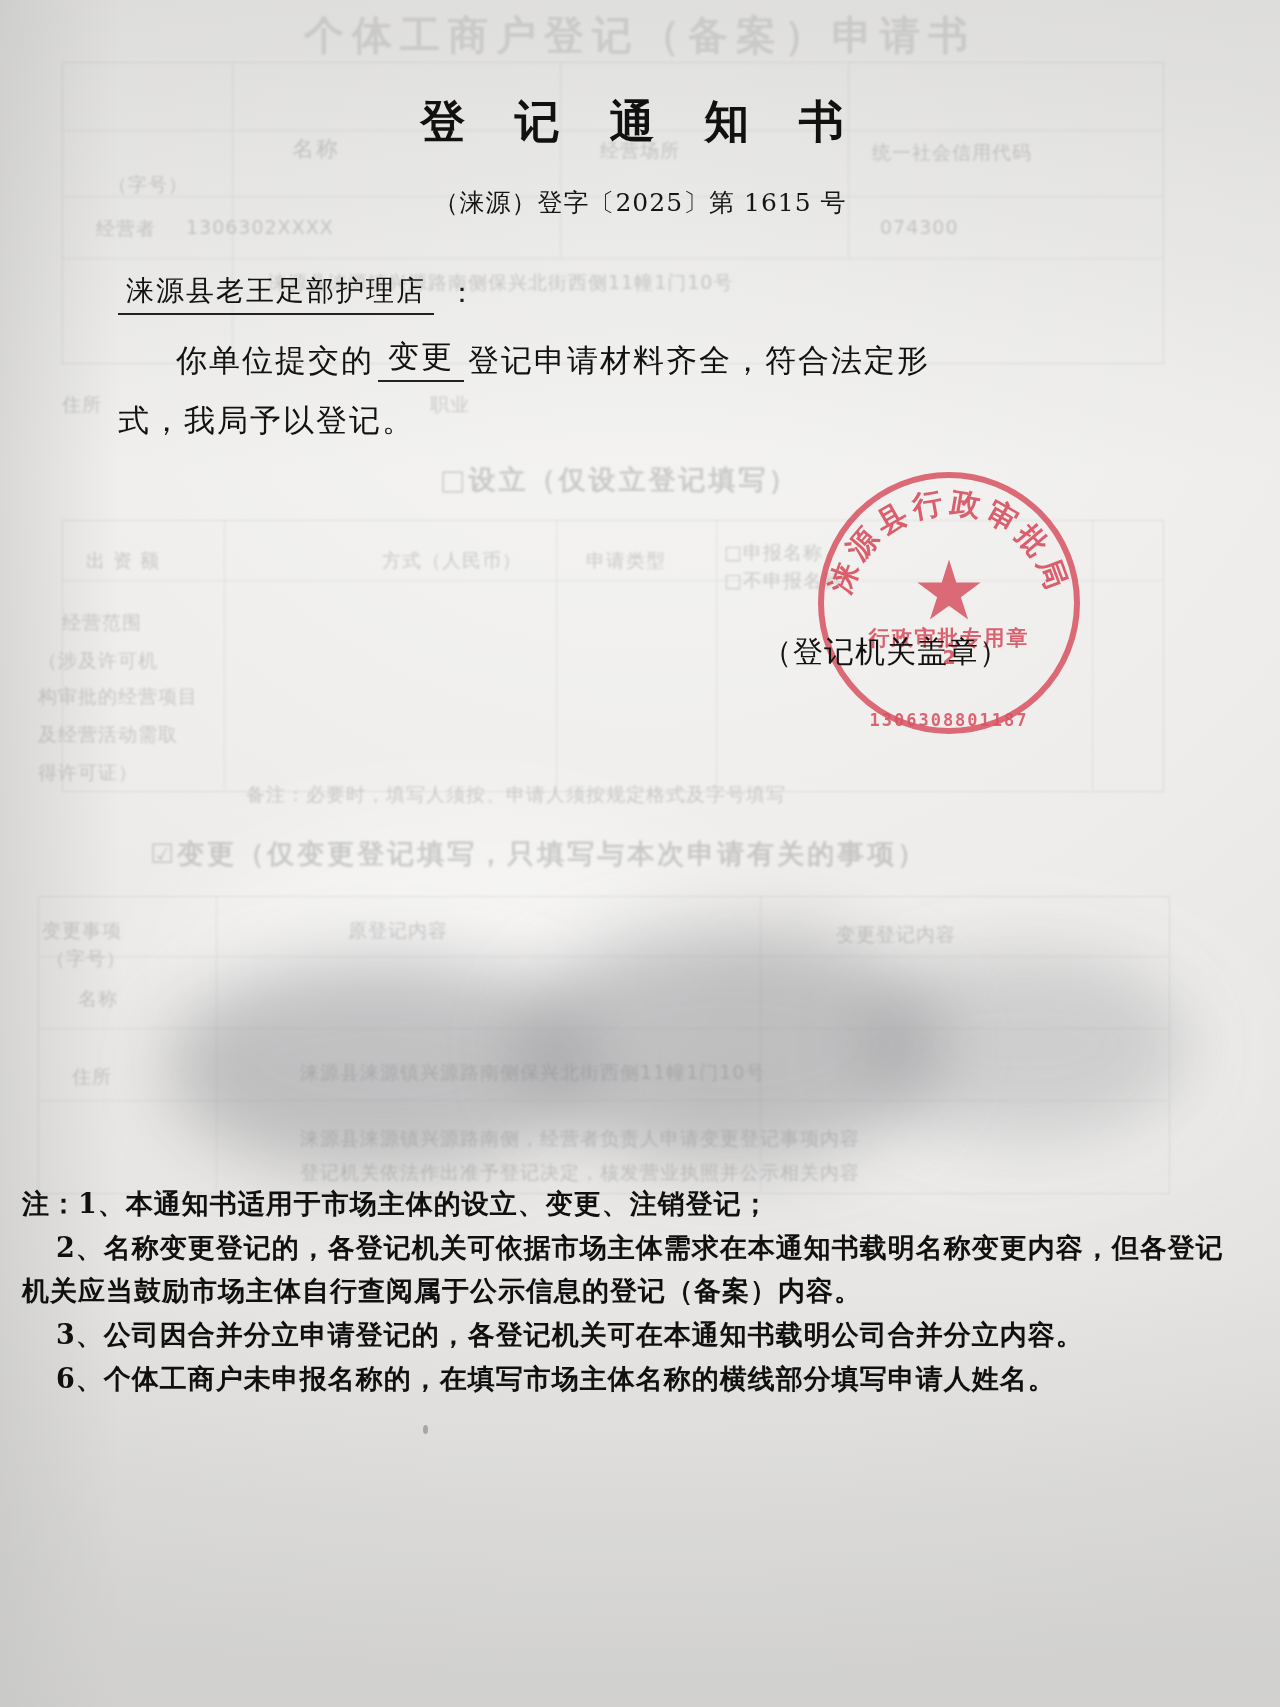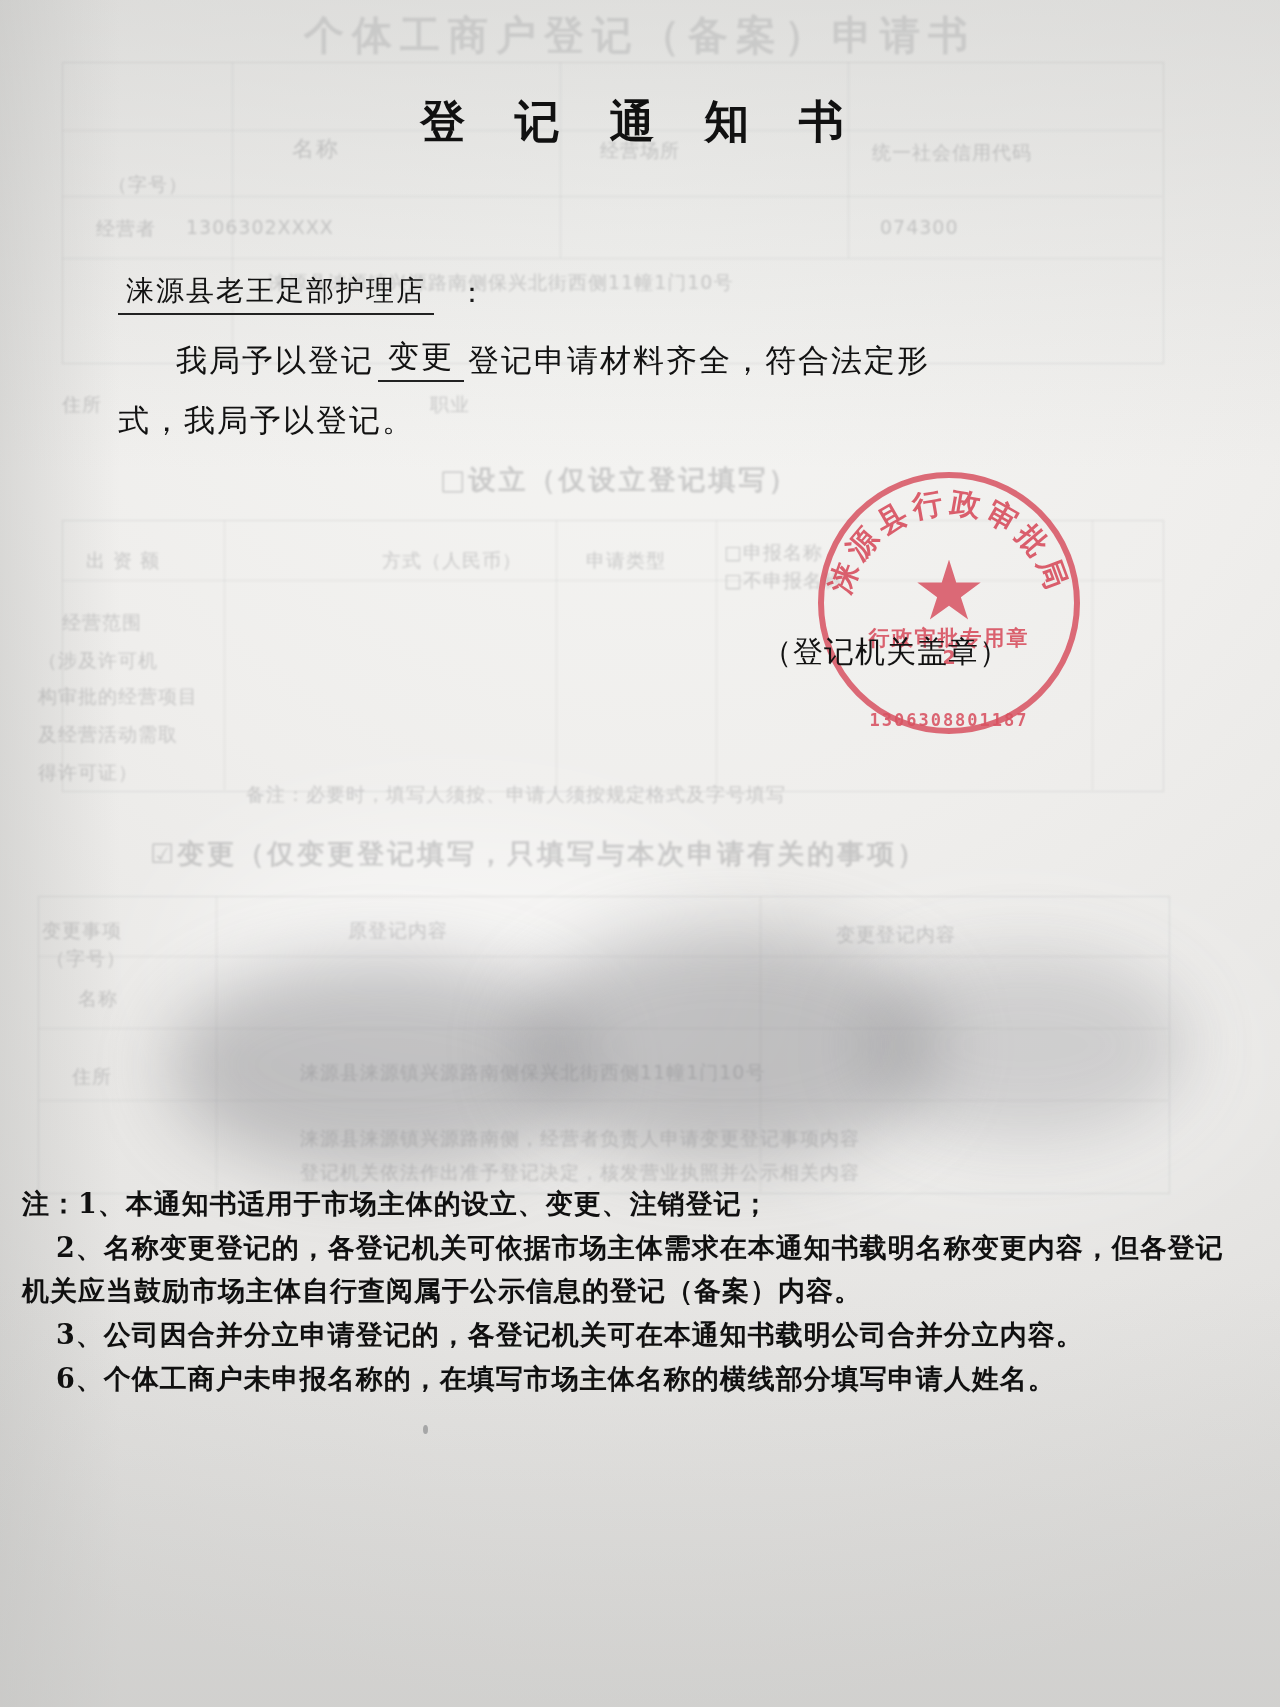--- a/index.html
+++ b/index.html
@@ -126,21 +126,21 @@
     font-size: 25px;
     letter-spacing: 1px;
     color: #151515;
   }
   .addressee-wrap {
     position: absolute;
     top: 272px;
     left: 118px;
     display: flex;
     align-items: flex-end;
-    gap: 24px;
+    gap: 14px;
   }
   .addressee {
     font-size: 28px;
     letter-spacing: 2px;
     border-bottom: 2px solid #222;
     padding: 0 8px 3px 8px;
     color: #121212;
   }
   .addressee-colon {
     font-size: 28px;
@@ -366,28 +366,29 @@
   <div class="ghost-text" style="left:300px;top:1160px;">登记机关依法作出准予登记决定，核发营业执照并公示相关内容</div>
 </div>
 
 <div class="smudge" style="left:170px;top:960px;width:420px;height:210px;"></div>
 <div class="smudge" style="left:520px;top:930px;width:420px;height:230px;"></div>
 <div class="smudge" style="left:860px;top:950px;width:330px;height:190px;opacity:0.7;"></div>
 
 <div class="content">
 
   <div class="doc-title">登 记 通 知 书</div>
+  <div class="doc-number">（涞源）登字〔2025〕第 1615 号</div>
 
   <div class="addressee-wrap">
     <span class="addressee">涞源县老王足部护理店</span>
     <span class="addressee-colon">：</span>
   </div>
 
   <div class="body-p1">
-    <span>我局予以登记</span>
+    <span>你单位提交的</span>
     <span class="body-blank">变更</span>
     <span>登记申请材料齐全，符合法定形</span>
   </div>
 
   <div class="body-p2">式，我局予以登记。</div>
 
   <div class="seal">
     <div class="ring"></div>
     <svg class="seal-arc" viewBox="0 0 262 262">
       <defs>

